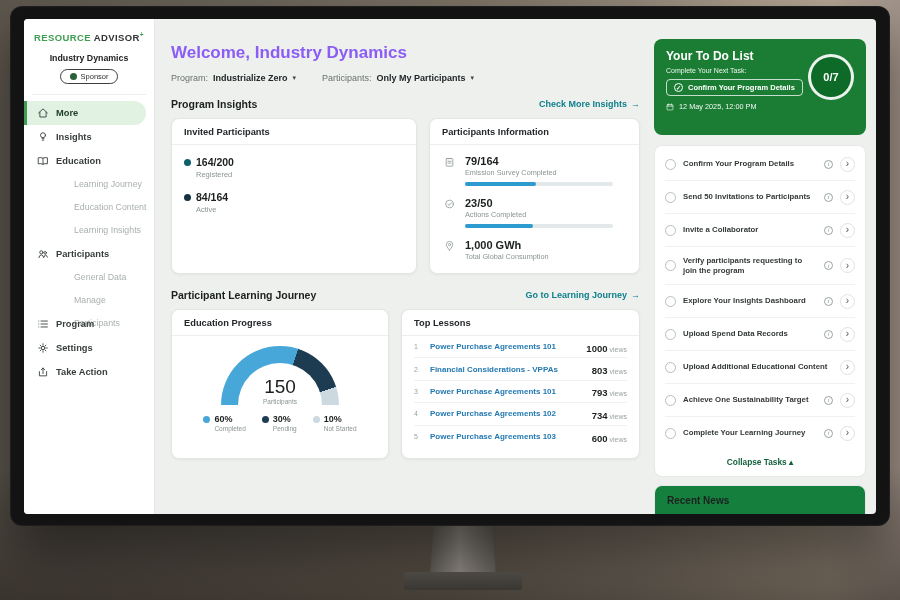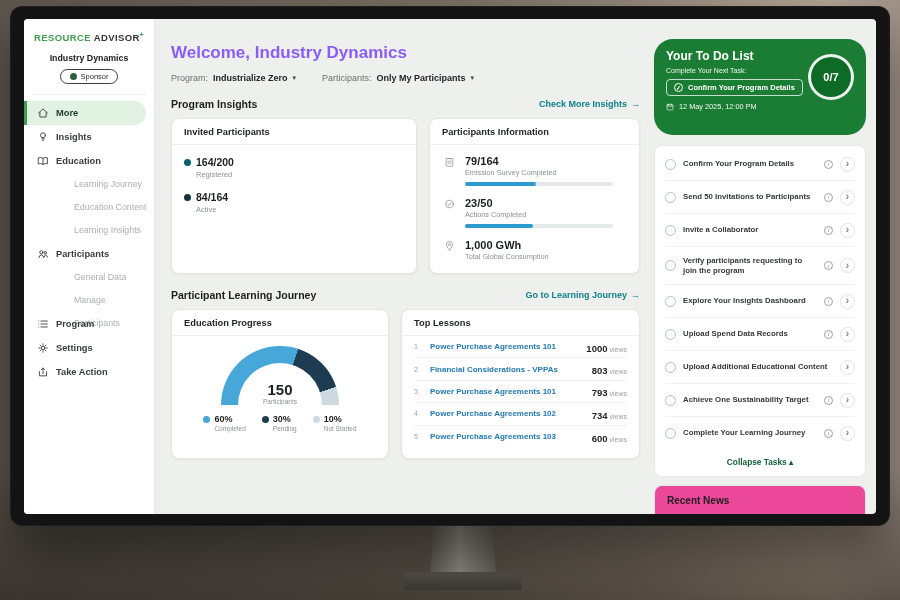--- a/index.html
+++ b/index.html
@@ -87,21 +87,21 @@
   .stat-val { font-size:11px; font-weight:bold; color:#1c2020; }
   .stat-lab { font-size:7.3px; color:#8a9494; margin-top:1px; }
   .bar { width:148px; height:4px; border-radius:2px; background:#e3e9ea; margin-top:5px; }
   .bar-fill { display:block; height:100%; border-radius:2px; }
 
   
   .gauge-wrap { position:relative; width:118px; height:59px; margin:10px auto 0; overflow:hidden; }
   .gauge-arc { position:absolute; left:0; top:0; width:118px; height:118px; border-radius:50%; }
   .gauge-arc::after { content:""; position:absolute; inset:17px; border-radius:50%; background:#fff; }
   .gauge-center { position:absolute; left:0; right:0; bottom:0; text-align:center; }
-  .gval { font-size:15px; font-weight:bold; color:#1c2020; }
+  .gval { font-size:19px; font-weight:normal; color:#1c2020; }
   .glab { font-size:6.5px; color:#8a9494; }
   .glegend { display:flex; justify-content:center; gap:16px; margin-top:9px; }
   .gl-top { display:flex; align-items:center; gap:4px; }
   .gpct { font-size:9px; font-weight:bold; color:#1c2020; }
   .glab2 { font-size:6.5px; color:#8a9494; margin-left:11px; margin-top:1px; }
 
   
   .lessons-body { padding:0 12px; }
   .lesson-row { display:flex; align-items:center; gap:8px; height:22.4px; border-bottom:1px solid #f0f2f0; }
   .lesson-row:last-child { border-bottom:none; }
@@ -127,21 +127,21 @@
 
   .tasks-card { background:#fff; border:1px solid #e5e8e5; border-radius:8px; margin-top:10px; padding:2px 10px 0; }
   .task-row { display:flex; align-items:center; gap:7px; padding:8.5px 0; border-bottom:1px solid #f0f1f0; cursor:pointer; }
   .task-check { width:11px; height:11px; border:1.5px solid #b6bfbf; border-radius:50%; flex-shrink:0; }
   .task-label { flex:1; font-size:7.8px; color:#34393 ; color:#343938; font-weight:600; line-height:1.3; }
   .info-badge { width:9px; height:9px; border:1px solid #9aa3a3; border-radius:50%; font-size:5.5px; font-style:italic;
     color:#7d8686; display:flex; align-items:center; justify-content:center; flex-shrink:0; }
   .task-chevron { width:15px; height:15px; border:1px solid #dfe3e1; border-radius:50%; color:#555;
     font-size:10px; line-height:1; display:flex; align-items:center; justify-content:center; flex-shrink:0; }
   .collapse-tasks { text-align:center; padding:8px 0 9px; font-size:8.3px; font-weight:bold; color:#14613b; cursor:pointer; }
-  .news-card { background:#ec4899; border:1px solid #e5e8e5; border-bottom:none; border-radius:8px 8px 0 0;
+  .news-card { background:#15803d; border:1px solid #e5e8e5; border-bottom:none; border-radius:8px 8px 0 0;
     margin-top:8px; padding:9px 12px 20px; font-size:10px; font-weight:bold; color:#1c2020; }
 </style>
 </head>
 <body>
 
 <div class="stage">
   <div class="stand-neck"></div>
   <div class="stand-foot"></div>
 
   <div class="monitor">
@@ -394,21 +394,21 @@
                 <span class="lrank">5</span>
                 <span class="ltitle">Power Purchase Agreements 103</span>
                 <span><span class="lviews">600</span><span class="lunit">views</span></span>
               </div>
             </div>
           </div>
         </div>
       </div>
 
       <div class="rightcol">
-        <div class="todo-green" style="background: rgb(26, 125, 51); border-radius: 19px;">
+        <div class="todo-green" style="background: rgb(26, 125, 51);">
           <div class="tg-title">Your To Do List</div>
           <div class="tg-sub">Complete Your Next Task:</div>
           <div class="next-pill">
             <span class="pill-check">
                 <span>✓</span>
               </span>
             <span>Confirm Your Program Details</span>
           </div>
           <div class="tg-date">
             <span class="cal-icon">

